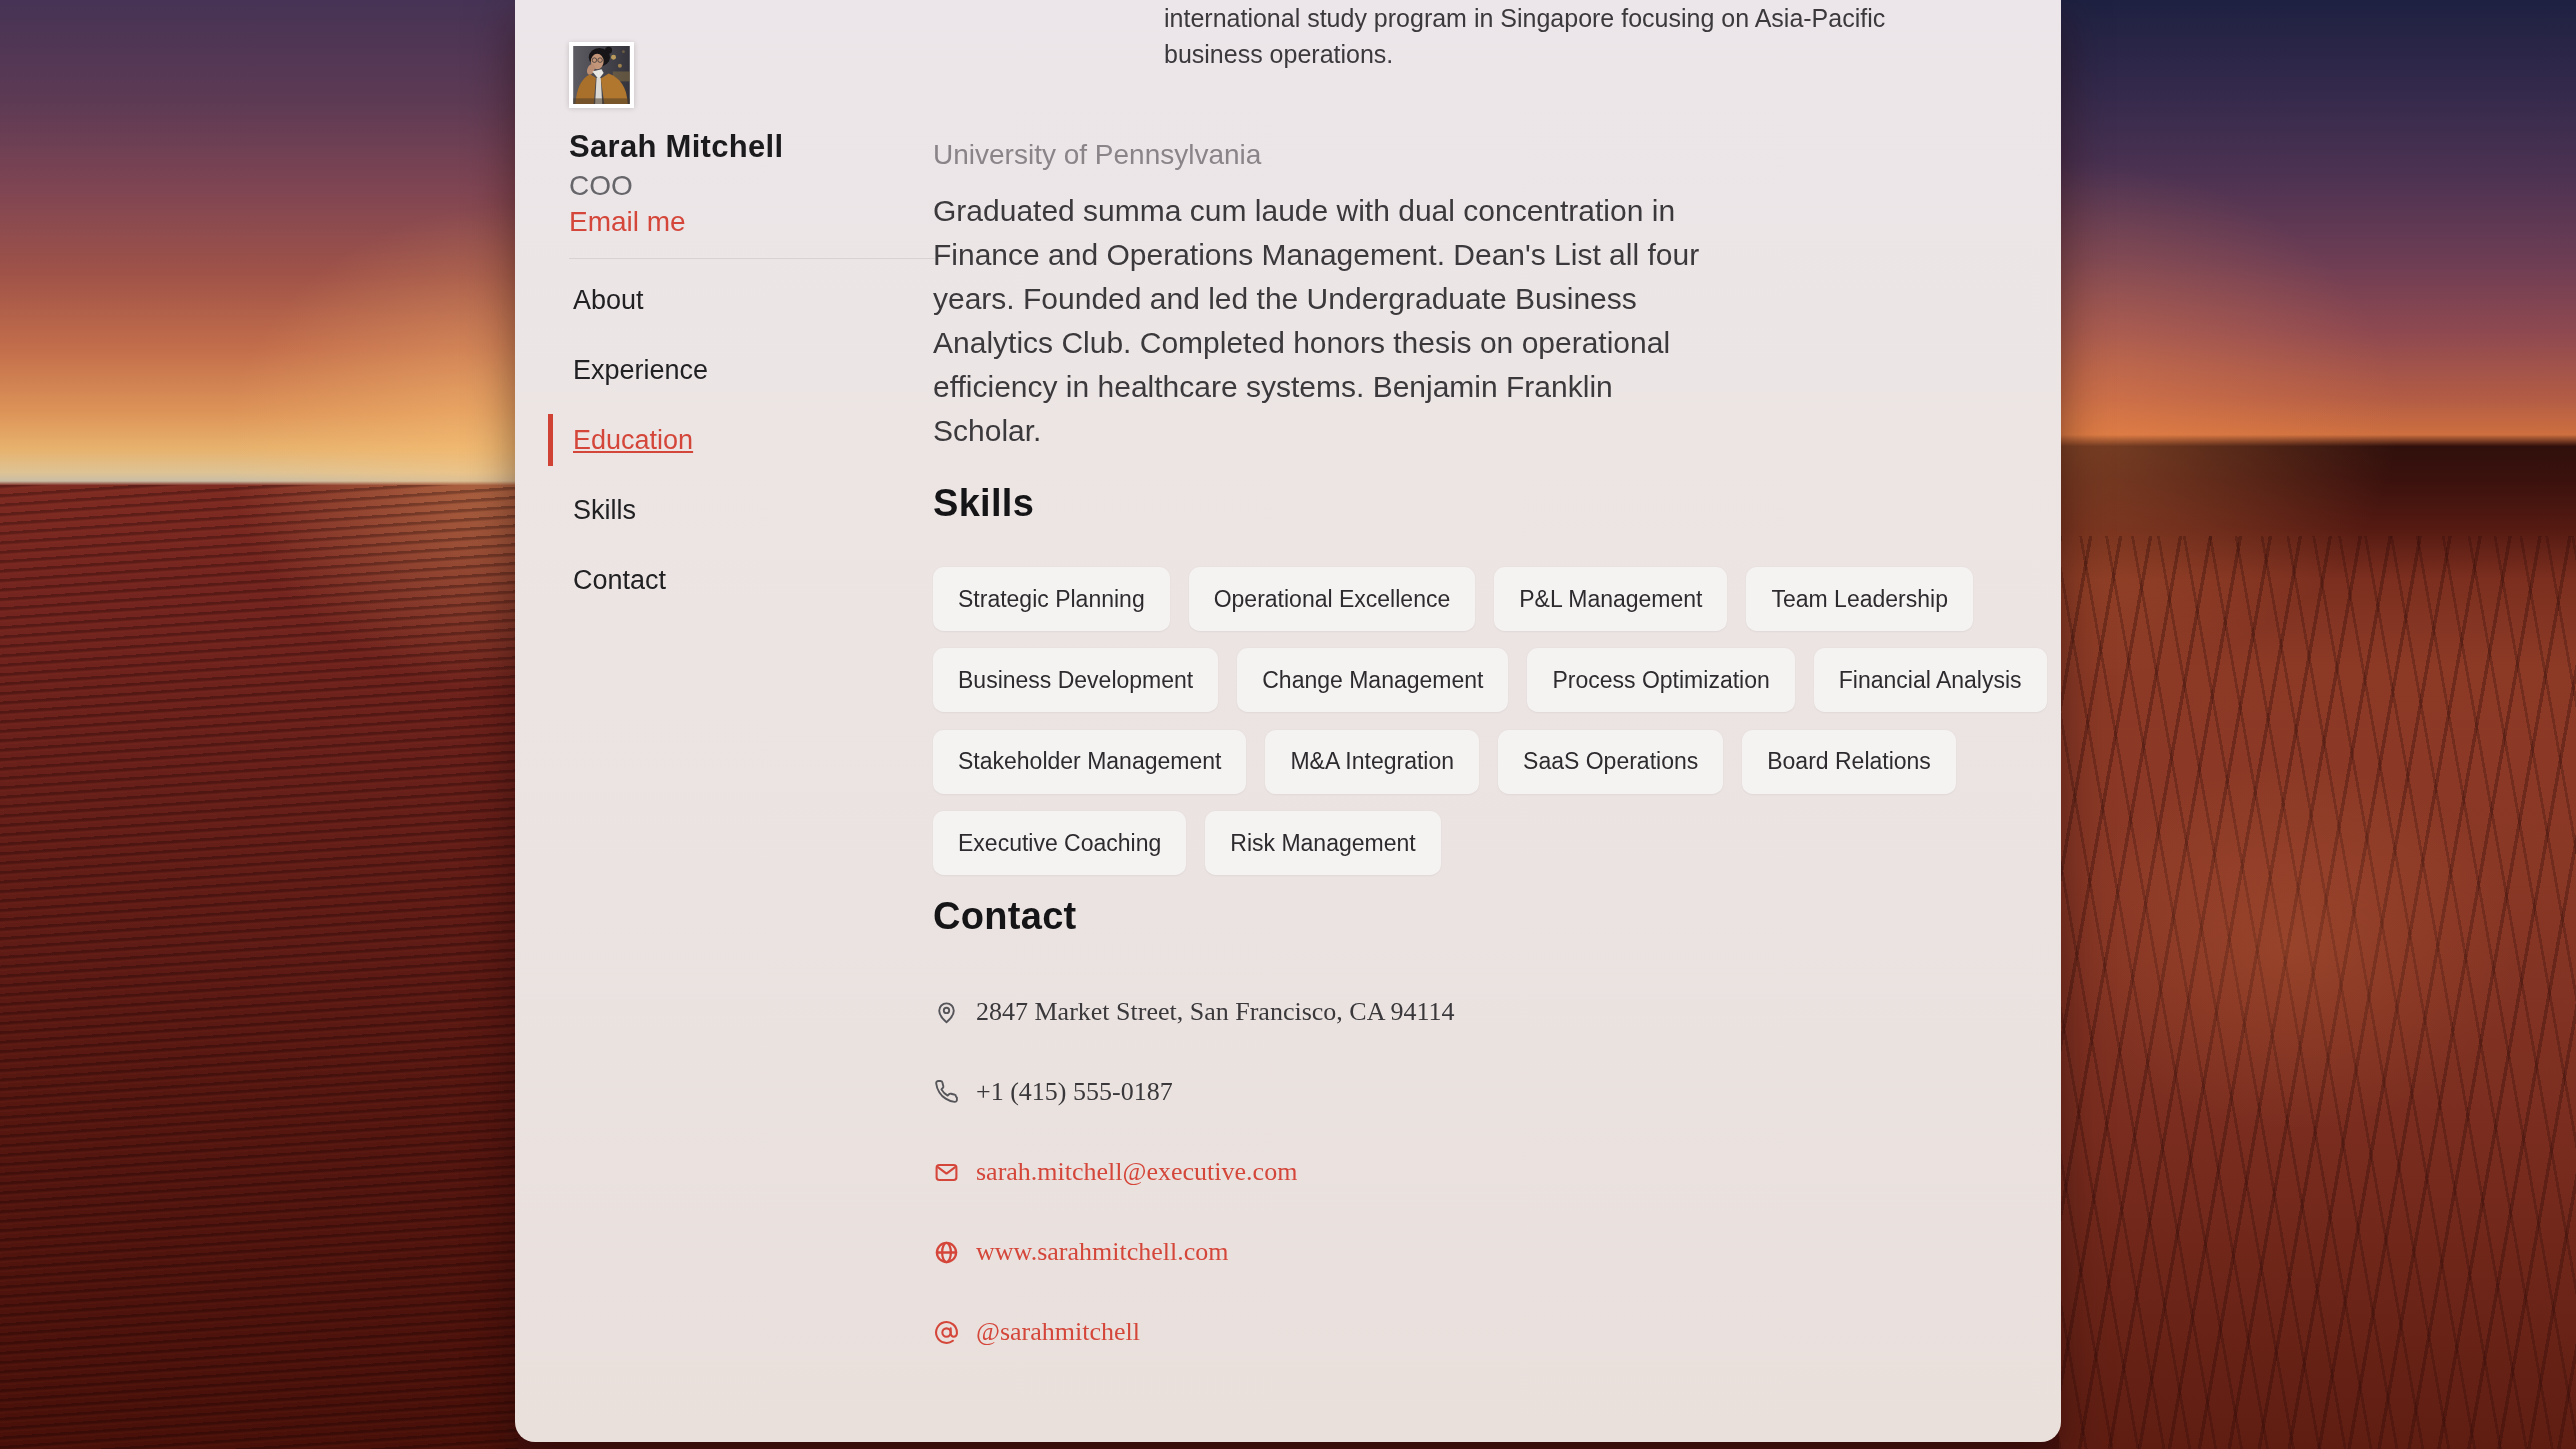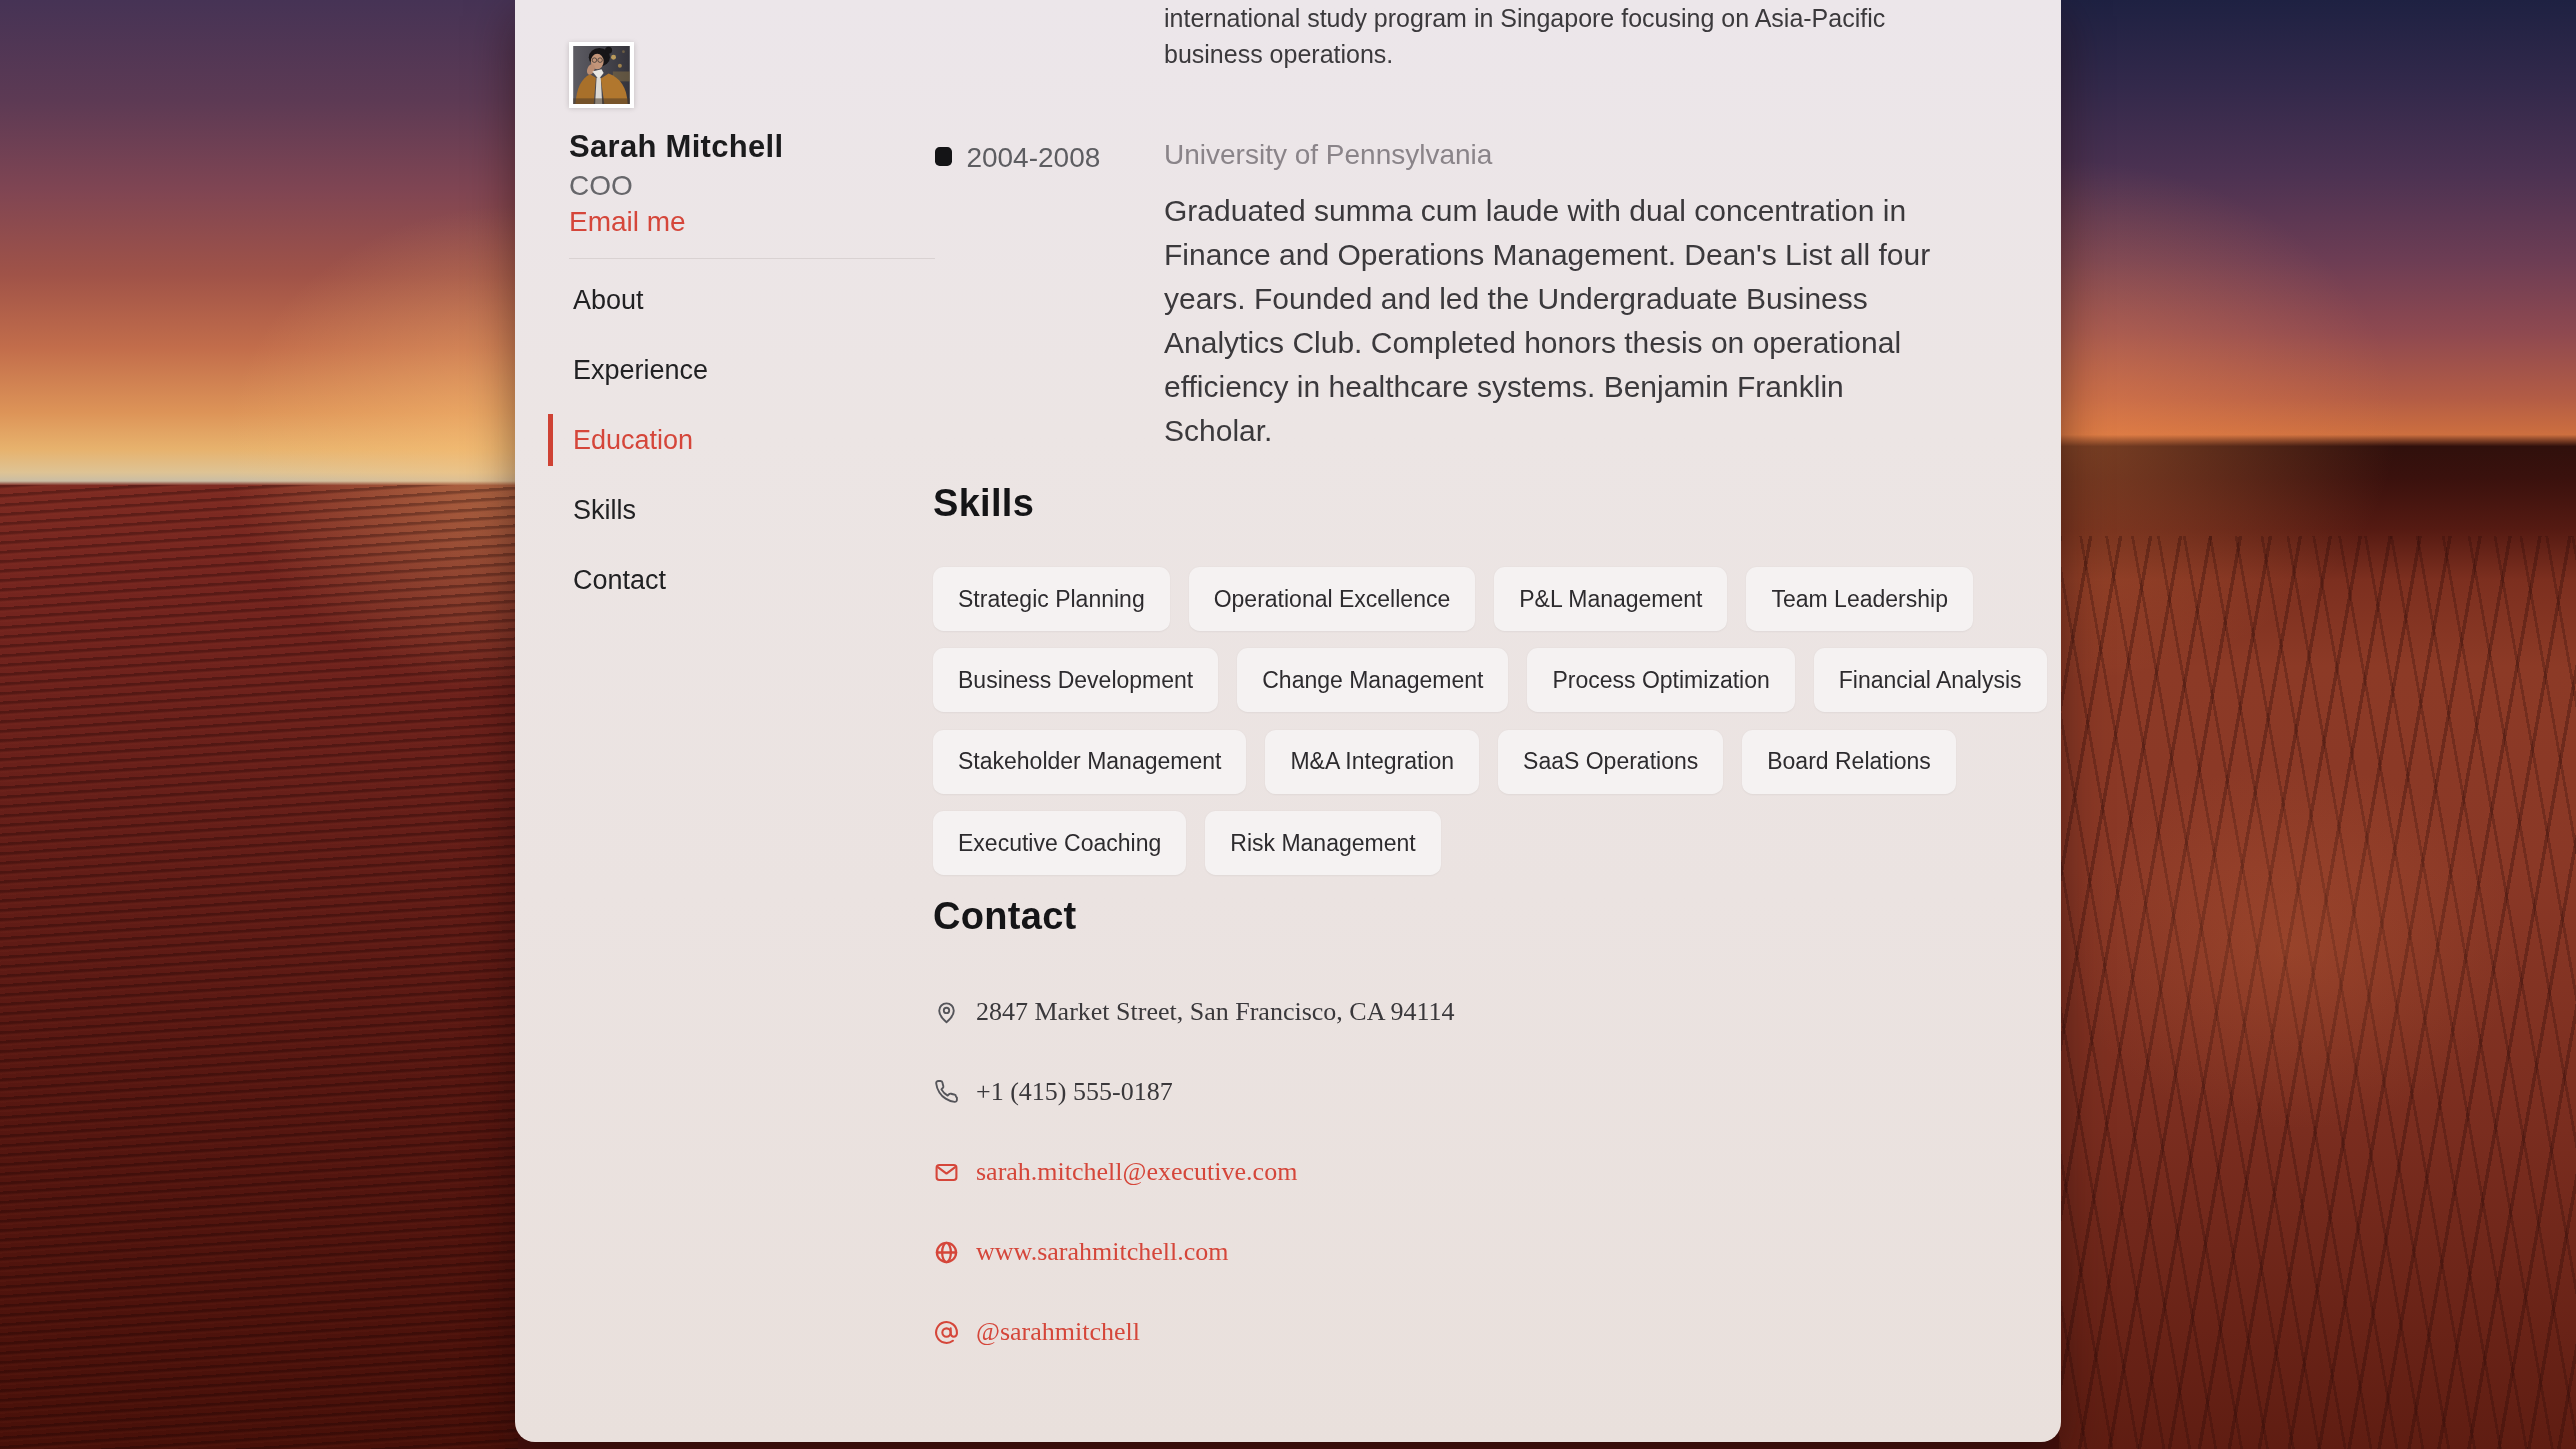--- a/index.html
+++ b/index.html
@@ -48,21 +48,21 @@
   .avatar-frame { margin-top:42px; width:65px; height:66px; background:#fff;
     padding:4px; box-shadow:0 1.3px 5.4px rgba(0,0,0,.18); }
   .avatar-frame svg { display:block; width:57px; height:58px; }
   .profile-name { margin-top:20px; font-size:31px; line-height:38px; font-weight:700; color:#1b1b1d; letter-spacing:0.3px; }
   .profile-role { margin-top:2px; font-size:28px; line-height:35px; font-weight:400; color:#66666a; }
   .email-link { display:inline-block; margin-top:0.7px; font-size:28px; line-height:35px; color:#d5463a; text-decoration:none; cursor:pointer; }
   .sidebar-divider { margin-top:19px; border:none; border-top:1.3px solid #d9d2d2; width:366px; }
   .nav { margin-top:6.7px; }
   .nav-item { position:relative; height:70px; display:flex; align-items:center;
     padding-left:4px; font-size:27px; font-weight:500; color:#212123; cursor:pointer; }
-  .nav-item.active { color:#d5463a; }
+  .nav-item.active { color:#d5463a;text-decoration:underline; }
   .nav-item.active::before { content:''; position:absolute; left:-21px; top:8.7px;
     width:4.7px; height:52px; background:#cf4234; }
 
   
   .content { position:absolute; left:418px; top:0; width:1026px; }
 
   .edu-tail { position:absolute; top:0; left:231px; width:815px;
     font-size:25px; line-height:36px; color:#3b393c; }
 
   .edu-entry { position:absolute; top:135px; left:0; right:0; display:flex; }
@@ -143,24 +143,20 @@
       <div class="nav-item">Skills</div>
       <div class="nav-item">Contact</div>
     </nav>
   </aside>
 
   <section class="content">
 
     <p class="edu-tail">international study program in Singapore focusing on Asia-Pacific business operations.</p>
 
     <div class="edu-entry">
-      <div class="edu-years">
-        <span class="tl-square"></span>
-        <span class="edu-year-text">2004-2008</span>
-      </div>
       <div class="edu-body">
         <div class="edu-school">University of Pennsylvania</div>
         <p class="edu-desc">Graduated summa cum laude with dual concentration in Finance and Operations Management. Dean's List all four years. Founded and led the Undergraduate Business Analytics Club. Completed honors thesis on operational efficiency in healthcare systems. Benjamin Franklin Scholar.</p>
       </div>
     </div>
 
     <h2 class="section-heading skills-heading">Skills</h2>
 
     <div class="chips">
       <div class="chip-row">

